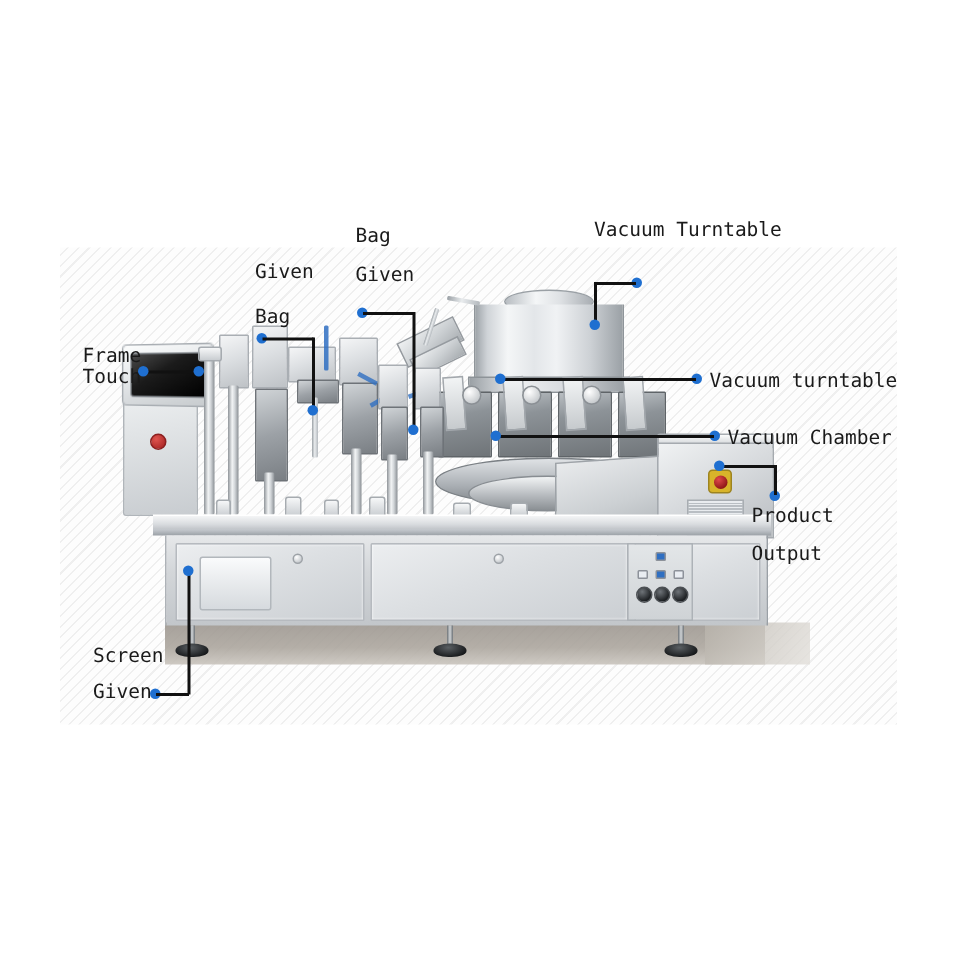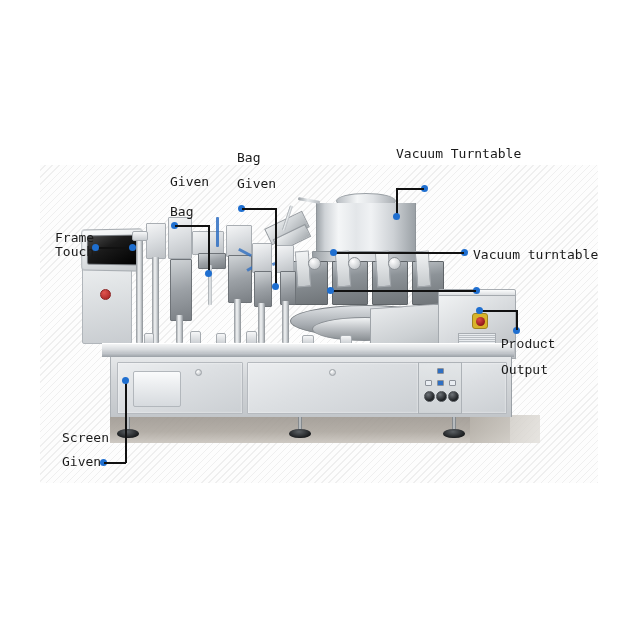--- a/index.html
+++ b/index.html
@@ -320,25 +320,26 @@
   <div class="dot" style="left:421px;top:185px;"></div>
   <div class="ln lnh" style="left:396px;top:188px;width:28px;"></div>
   <div class="ln lnv" style="left:396px;top:188px;height:28px;"></div>
   <div class="dot" style="left:393px;top:213px;"></div>
 
   <div class="lbl" style="left:473px;top:245px;">Vacuum turntable</div>
   <div class="dot" style="left:461px;top:249px;"></div>
   <div class="ln lnh" style="left:333px;top:252px;width:131px;"></div>
   <div class="dot" style="left:330px;top:249px;"></div>
 
+  <div class="lbl" style="left:485px;top:283px;">Vacuum Chamber</div>
   <div class="dot" style="left:473px;top:287px;"></div>
   <div class="ln lnh" style="left:330px;top:290px;width:146px;"></div>
   <div class="dot" style="left:327px;top:287px;"></div>
 
-  <div class="lbl" style="left:501px;top:335px;font-family:Liberation Mono, monospace;">Product</div>
+  <div class="lbl" style="left:501px;top:335px;">Product</div>
   <div class="lbl" style="left:501px;top:360px;">Output</div>
   <div class="dot" style="left:513px;top:327px;"></div>
   <div class="ln lnv" style="left:516px;top:310px;height:20px;"></div>
   <div class="ln lnh" style="left:479px;top:310px;width:39px;"></div>
   <div class="dot" style="left:476px;top:307px;"></div>
 
   <div class="lbl" style="left:62px;top:428px;">Screen</div>
   <div class="lbl" style="left:62px;top:452px;">Given</div>
   <div class="dot" style="left:100px;top:459px;"></div>
   <div class="ln lnh" style="left:104px;top:462px;width:22px;"></div>

